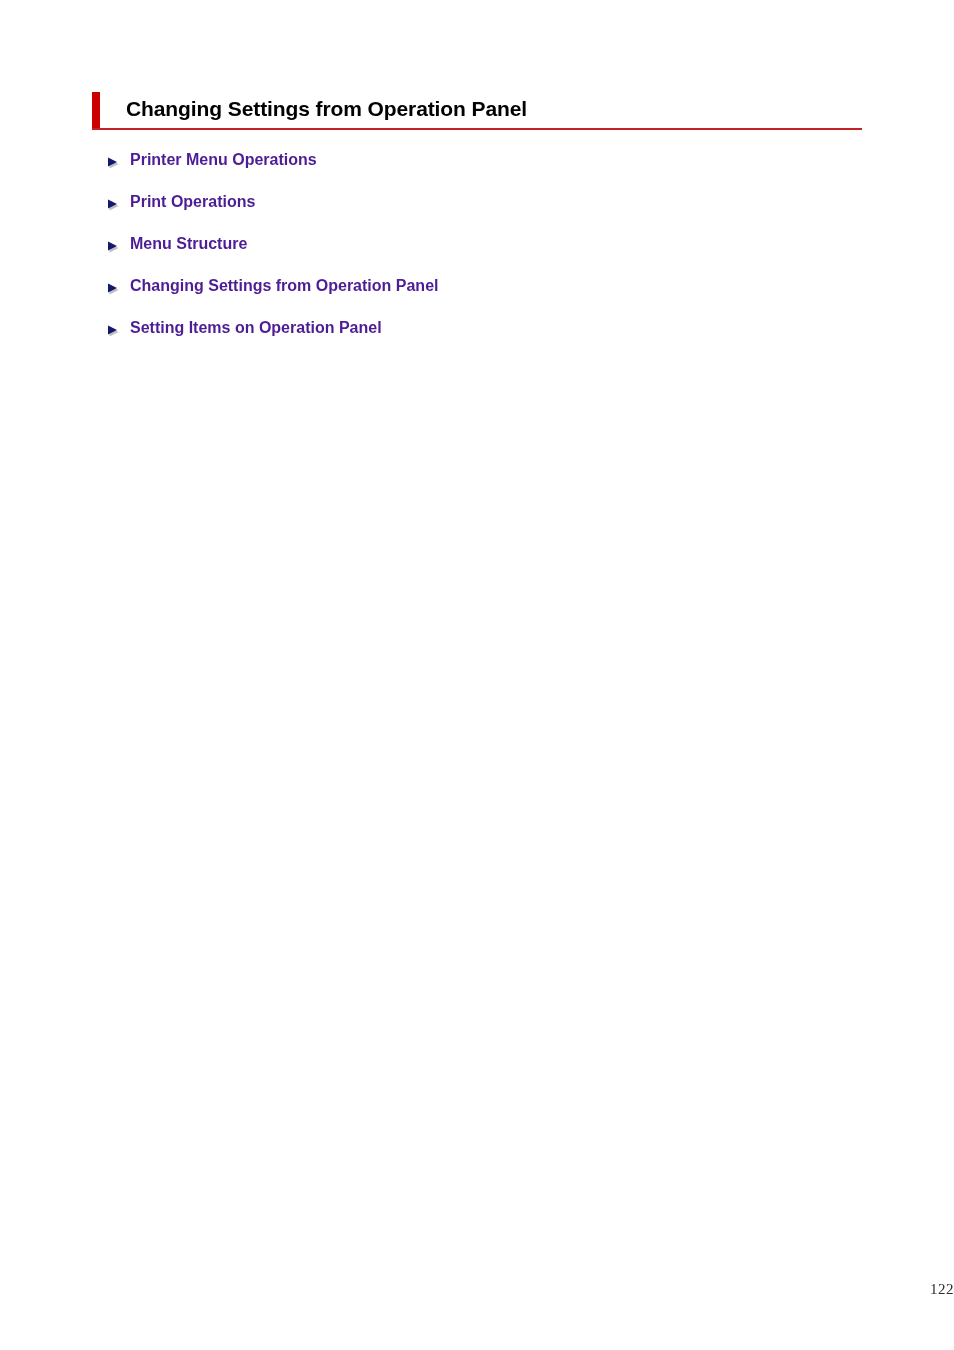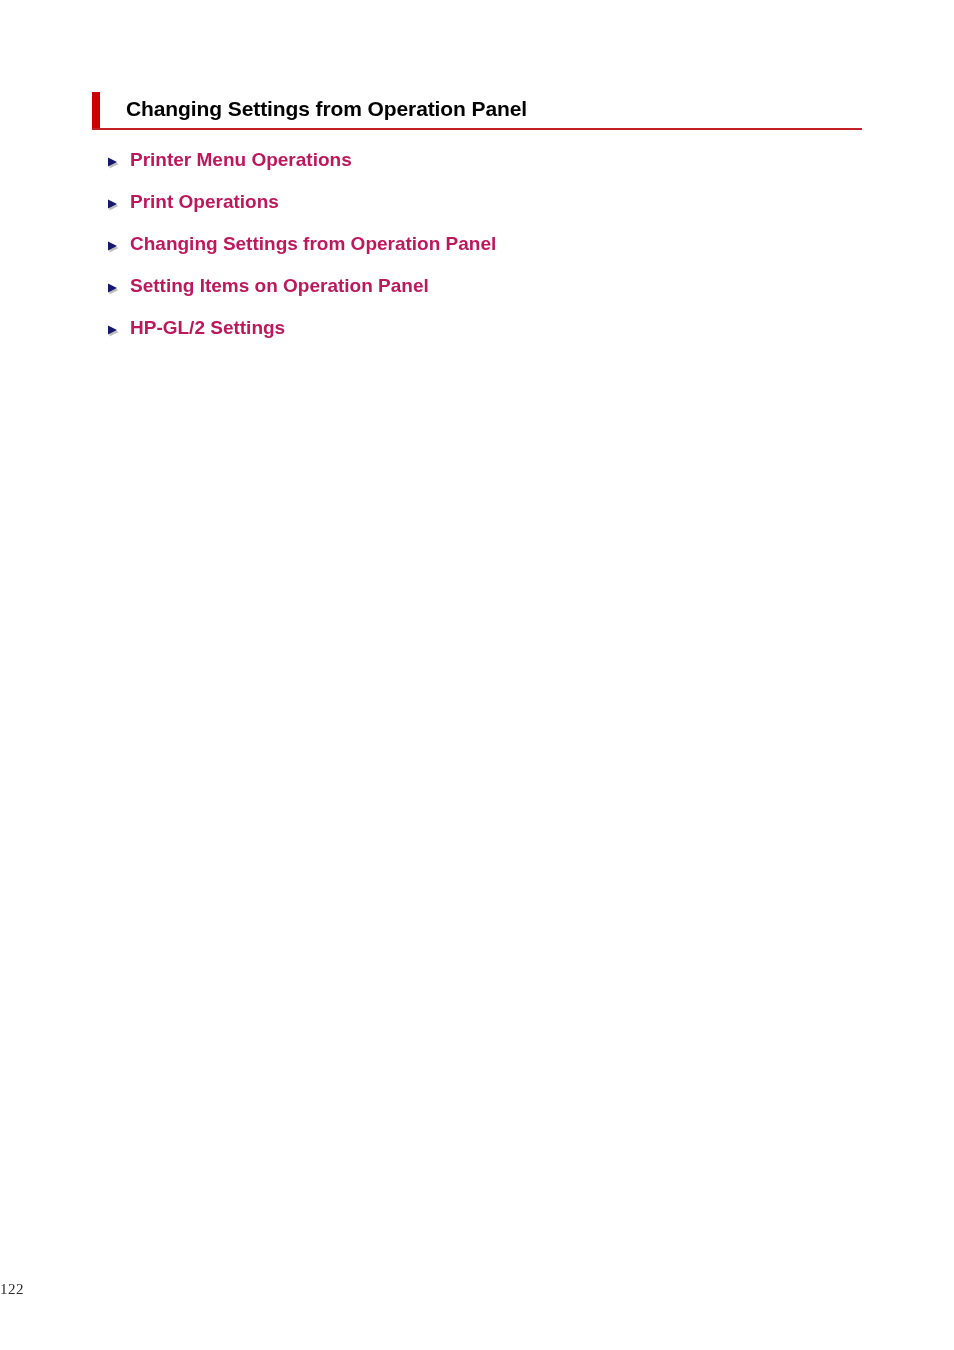--- a/index.html
+++ b/index.html
@@ -78,36 +78,36 @@
     width: 22px;
     height: 22px;
     position: relative;
     margin-top: 2px;
   }
   .arrow-icon svg {
     display: block;
   }
   .link-text {
     font-family: "Liberation Sans", sans-serif;
-    font-size: 19px;
+    font-size: 16px;
     font-weight: bold;
-    color: #be185d;
+    color: #4c1d95;
     line-height: 20px;
     white-space: nowrap;
     padding-left: 4px;
     letter-spacing: 0px;
   }
 
   
   .page-number {
     position: absolute;
     left: 0;
     right: 0;
     top: 1281px;
-    text-align: left;
+    text-align: right;
     font-family: "Liberation Serif", serif;
     font-size: 15px;
     color: #2b2b2b;
     letter-spacing: 0.5px;
   }
 </style>
 </head>
 <body>
 
 <div class="page">
@@ -135,20 +135,29 @@
     <li class="link-item">
       <span class="arrow-icon">
         <svg width="22" height="22" viewBox="0 0 22 22">
           <polygon points="5.5,7.5 14.5,12 5.5,16.5" fill="#BEBEBE"></polygon>
           <polygon points="4,5.5 13,10 4,14.5" fill="#14186E"></polygon>
         </svg>
       </span>
       <span class="link-text">Print Operations</span>
     </li>
 
+    <li class="link-item">
+      <span class="arrow-icon">
+        <svg width="22" height="22" viewBox="0 0 22 22">
+          <polygon points="5.5,7.5 14.5,12 5.5,16.5" fill="#BEBEBE"></polygon>
+          <polygon points="4,5.5 13,10 4,14.5" fill="#14186E"></polygon>
+        </svg>
+      </span>
+      <span class="link-text">Menu Structure</span>
+    </li>
 
     <li class="link-item">
       <span class="arrow-icon">
         <svg width="22" height="22" viewBox="0 0 22 22">
           <polygon points="5.5,7.5 14.5,12 5.5,16.5" fill="#BEBEBE"></polygon>
           <polygon points="4,5.5 13,10 4,14.5" fill="#14186E"></polygon>
         </svg>
       </span>
       <span class="link-text">Changing Settings from Operation Panel</span>
     </li>
@@ -156,28 +165,19 @@
     <li class="link-item">
       <span class="arrow-icon">
         <svg width="22" height="22" viewBox="0 0 22 22">
           <polygon points="5.5,7.5 14.5,12 5.5,16.5" fill="#BEBEBE"></polygon>
           <polygon points="4,5.5 13,10 4,14.5" fill="#14186E"></polygon>
         </svg>
       </span>
       <span class="link-text">Setting Items on Operation Panel</span>
     </li>
 
-    <li class="link-item">
-      <span class="arrow-icon">
-        <svg width="22" height="22" viewBox="0 0 22 22">
-          <polygon points="5.5,7.5 14.5,12 5.5,16.5" fill="#BEBEBE"></polygon>
-          <polygon points="4,5.5 13,10 4,14.5" fill="#14186E"></polygon>
-        </svg>
-      </span>
-      <span class="link-text">HP-GL/2 Settings</span>
-    </li>
 
 
   </ul>
 
   <div class="page-number">122</div>
 
 </div>
 
 </body></html>

